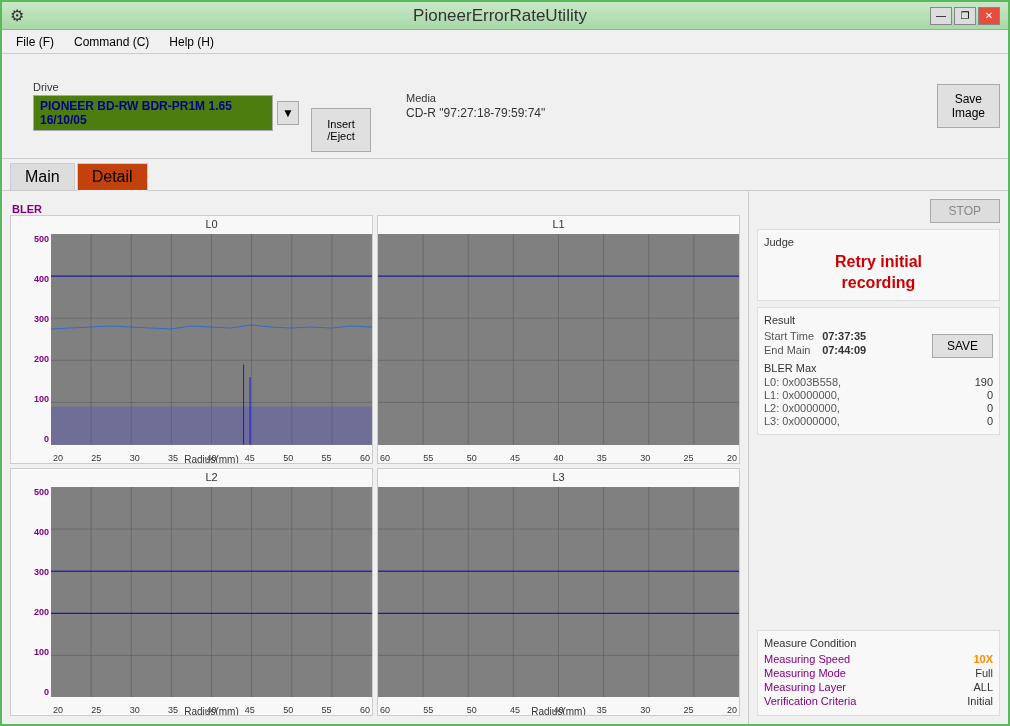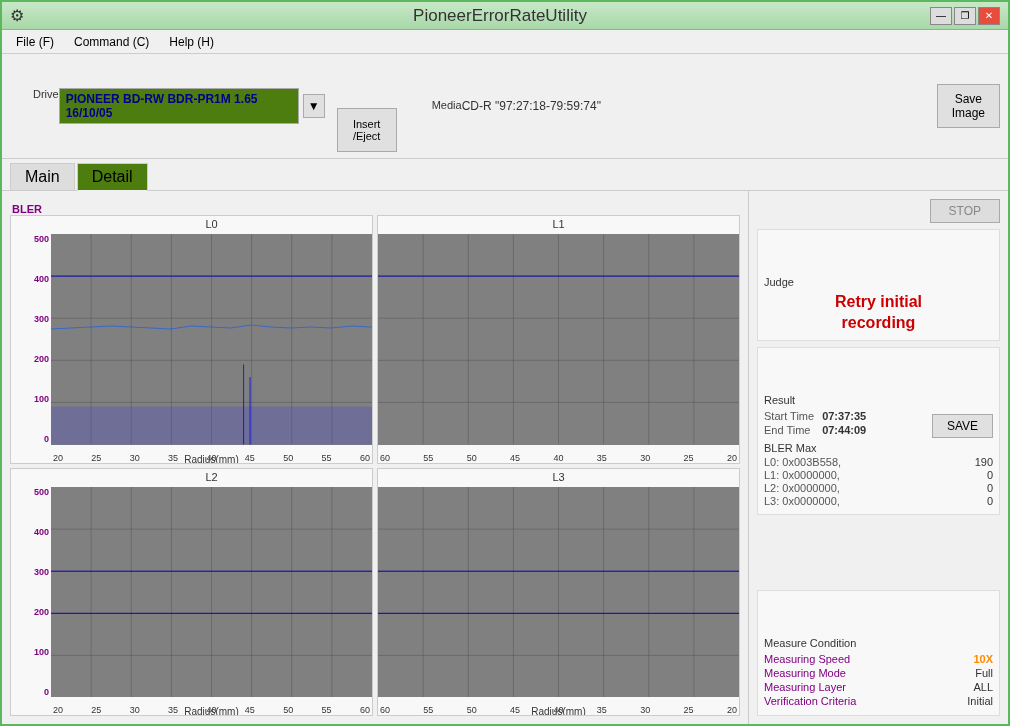--- a/index.html
+++ b/index.html
@@ -64,21 +64,21 @@
       font-size: 12px;
     }
     #toolbar {
       background: #f0f0f0;
       padding: 6px 8px;
       display: flex;
       align-items: center;
       gap: 12px;
       border-bottom: 1px solid #ccc;
     }
-    .field-group { display: flex; flex-direction: row; padding-left: 23px; }
+    .field-group { display: flex; flex-direction: column; padding-left: 23px; }
     .field-label { font-size: 11px; color: #333; margin-bottom: 2px; }
     .drive-select {
       display: flex;
       align-items: center;
       gap: 4px;
     }
     .drive-input {
       background: #4d7c0f;
       border: 1px solid #aaa;
       padding: 3px 6px;
@@ -128,21 +128,21 @@
     .tab {
       padding: 4px 14px;
       border: 1px solid #ccc;
       border-bottom: none;
       cursor: pointer;
       font-size: 16px;
       background: #ddd;
       margin-right: 2px;
     }
     .tab.active {
-      background: #4d7c0f;
+      background: #c2410c;
       border-bottom: 1px solid #f0f0f0;
       margin-bottom: -1px;
       text-align: right;
     }
     #main-content {
       display: flex;
       flex: 1;
       overflow: hidden;
     }
     #charts-area {
@@ -217,21 +217,20 @@
     }
     #judge-section {
       border: 1px solid #ddd;
       padding: 6px;
       background: #f8f8f8;
     }
     .section-title {
       font-size: 11px;
       color: #333;
       margin-bottom: 4px;
-      margin-top: 40px;
     }
     #judge-text {
       color: #cc0000;
       font-weight: bold;
       font-size: 16px;
       text-align: center;
       line-height: 1.3;
     }
     #result-section {
       border: 1px solid #ddd;
@@ -528,21 +527,21 @@
 
       <div id="result-section">
         <div class="result-save-row">
           <div>
             <div class="section-title">Result</div>
             <div class="result-row">
               <span class="result-label">Start Time</span>
               <span class="result-value" style="margin-left:8px;">07:37:35</span>
             </div>
             <div class="result-row">
-              <span class="result-label">End Time</span>
+              <span class="result-label">End Main</span>
               <span class="result-value" style="margin-left:8px;">07:44:09</span>
             </div>
           </div>
           <button class="save-result-btn">SAVE</button>
         </div>
         <div class="bler-max-title">BLER Max</div>
         <div class="bler-row">
           <span class="bler-label">L0: 0x003B558,</span>
           <span class="bler-value" style="margin-left:4px;">190</span>
         </div>

